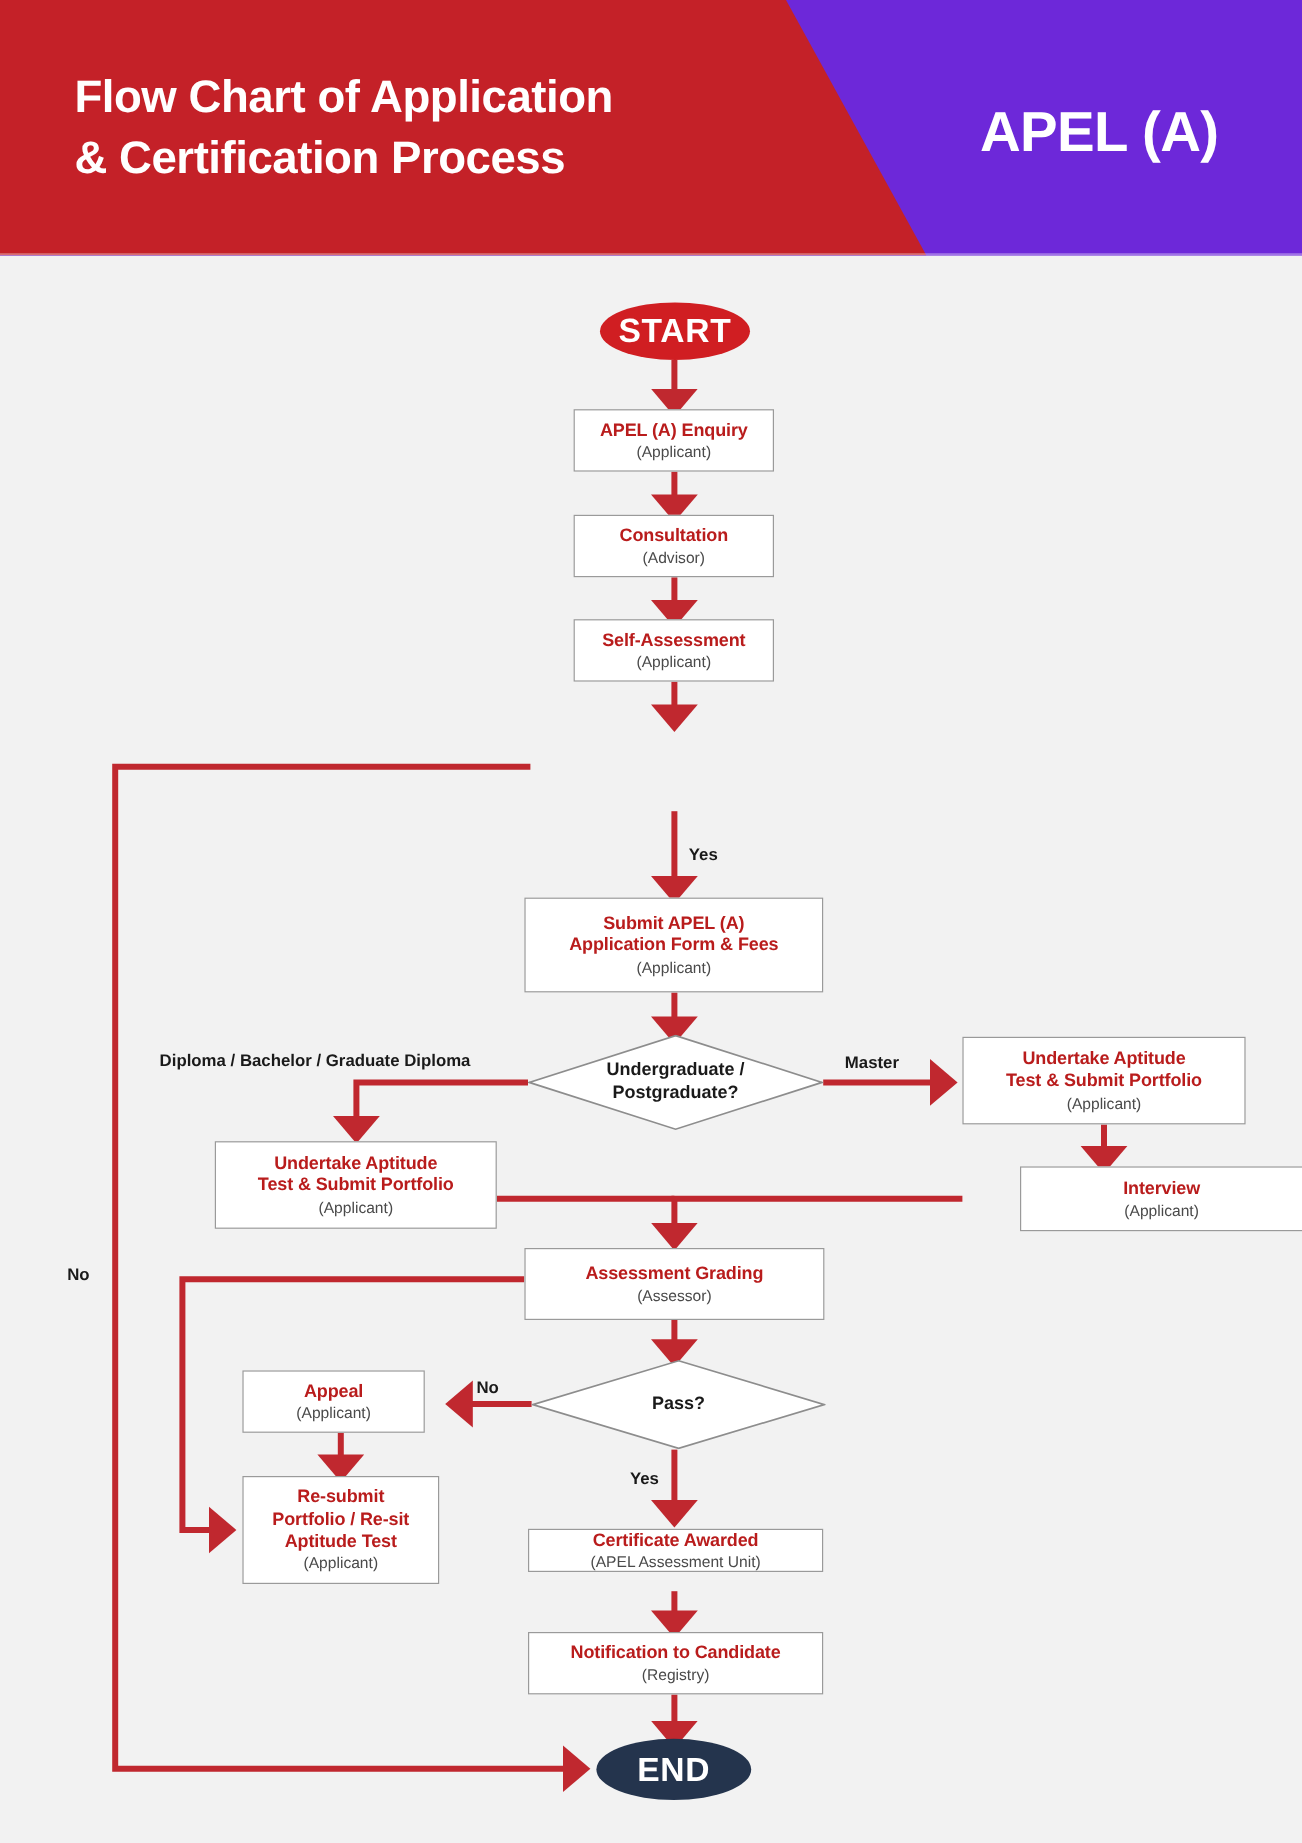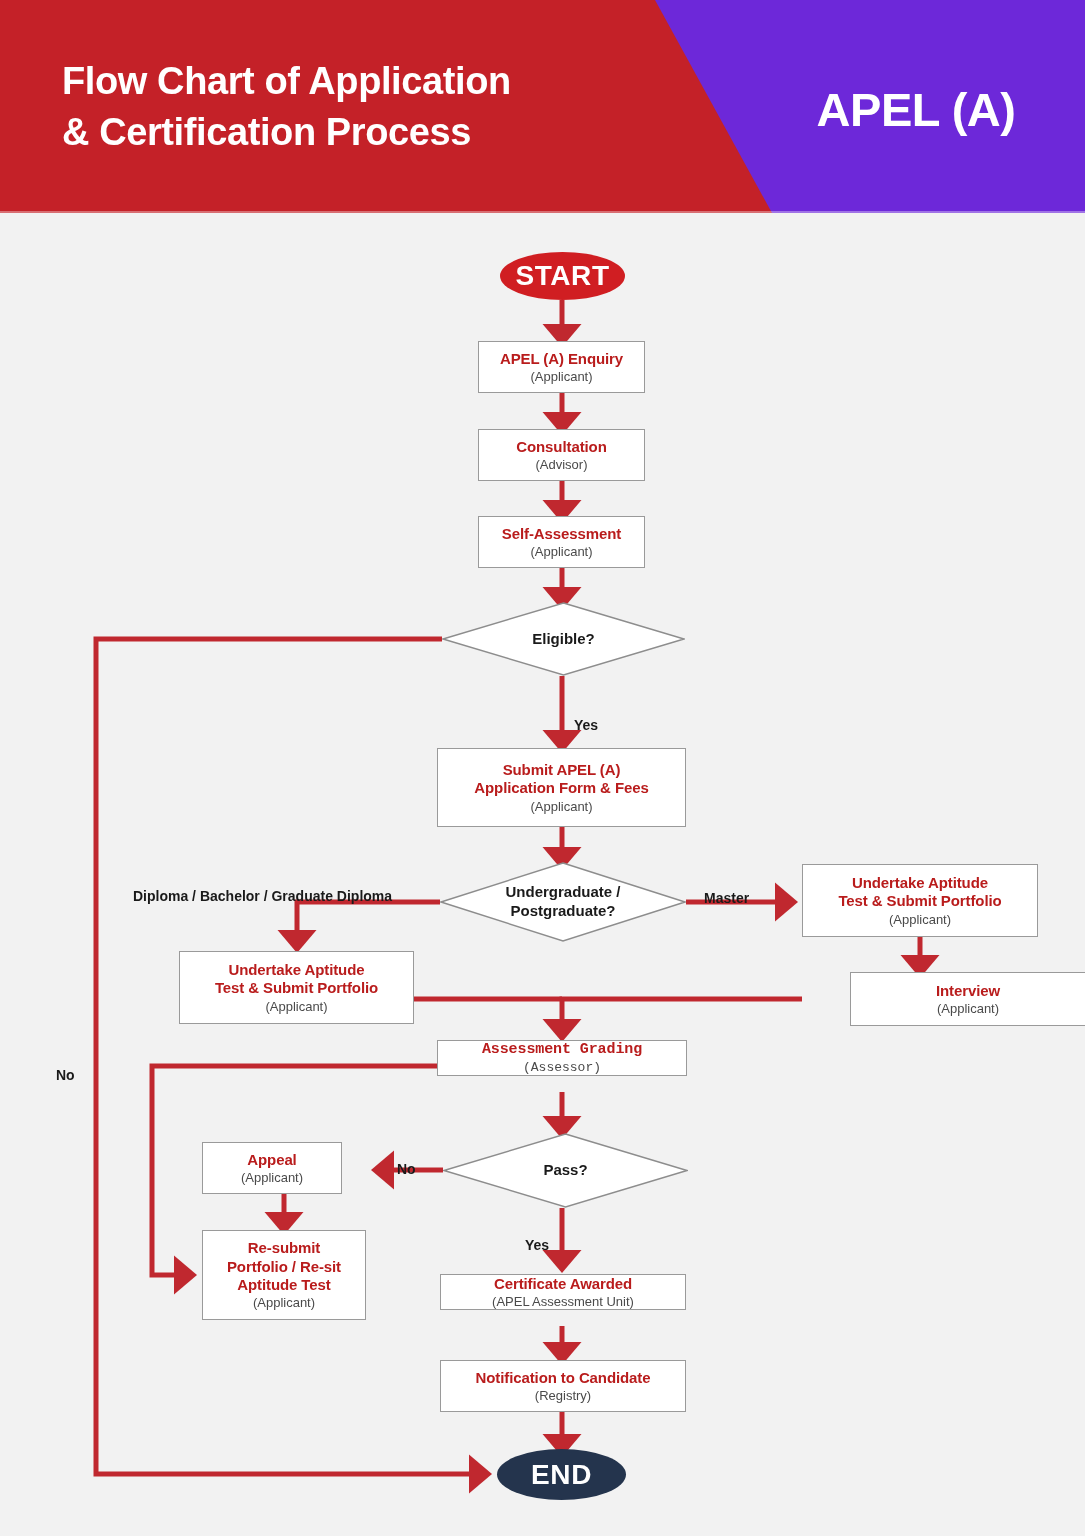--- a/index.html
+++ b/index.html
@@ -148,21 +148,20 @@
     color: #1a1a1a;
     line-height: 1.25;
   }
 
   .edge-label {
     position: absolute;
     font-size: 14px;
     font-weight: bold;
     color: #1a1a1a;
     white-space: nowrap;
-    margin-top: 13px;
   }
 </style>
 </head>
 <body>
 
 <div id="page">
 
   <div id="header">
     <div id="header-red"></div>
     <div id="header-title">
@@ -235,26 +234,20 @@
     <div class="node box" style="left:478px; top:216px; width:167px; height:52px;">
       <div class="title">Consultation</div>
       <div class="sub">(Advisor)</div>
     </div>
 
     <div class="node box" style="left:478px; top:303px; width:167px; height:52px;">
       <div class="title">Self-Assessment</div>
       <div class="sub">(Applicant)</div>
     </div>
 
-    <div class="diamond" style="left:442px; top:389px; width:243px; height:74px;">
-      <svg class="shape" viewBox="0 0 243 74" preserveAspectRatio="none">
-        <polygon points="121.5,1 242,37 121.5,73 1,37" fill="#ffffff" stroke="#8d8d8d" stroke-width="1.4"></polygon>
-      </svg>
-      <div class="dlabel">Eligible?</div>
-    </div>
 
     <div class="edge-label" style="left:574px; top:491px;">Yes</div>
 
     <div class="edge-label" style="left:56px; top:841px;">No</div>
 
     <div class="node box" style="left:437px; top:535px; width:249px; height:79px;">
       <div class="title">Submit APEL (A)</div>
       <div class="title">Application Form &amp; Fees</div>
       <div class="sub">(Applicant)</div>
     </div>
@@ -282,36 +275,36 @@
       <div class="title">Interview</div>
       <div class="sub">(Applicant)</div>
     </div>
 
     <div class="node box" style="left:179px; top:738px; width:235px; height:73px;">
       <div class="title">Undertake Aptitude</div>
       <div class="title">Test &amp; Submit Portfolio</div>
       <div class="sub">(Applicant)</div>
     </div>
 
-    <div class="node box" style="left:437px; top:827px; width:250px; height:36px;font-family:Liberation Mono, monospace;">
+    <div class="node box" style="left:437px; top:827px; width:250px; height:60px;">
       <div class="title">Assessment Grading</div>
       <div class="sub">(Assessor)</div>
     </div>
 
     <div class="diamond" style="left:443px; top:920px; width:245px; height:75px;">
       <svg class="shape" viewBox="0 0 245 75" preserveAspectRatio="none">
         <polygon points="122.5,1 244,37.5 122.5,74 1,37.5" fill="#ffffff" stroke="#8d8d8d" stroke-width="1.4"></polygon>
       </svg>
       <div class="dlabel">Pass?</div>
     </div>
 
     <div class="edge-label" style="left:397px; top:935px;">No</div>
     <div class="edge-label" style="left:525px; top:1011px;">Yes</div>
 
-    <div class="node box" style="left:202px; top:929px; width:140px; height:52px;">
+    <div class="node box" style="left:202px; top:929px; width:152px; height:52px;">
       <div class="title">Appeal</div>
       <div class="sub">(Applicant)</div>
     </div>
 
     <div class="node box" style="left:202px; top:1017px; width:164px; height:90px;">
       <div class="title">Re-submit</div>
       <div class="title">Portfolio / Re-sit</div>
       <div class="title">Aptitude Test</div>
       <div class="sub">(Applicant)</div>
     </div>

